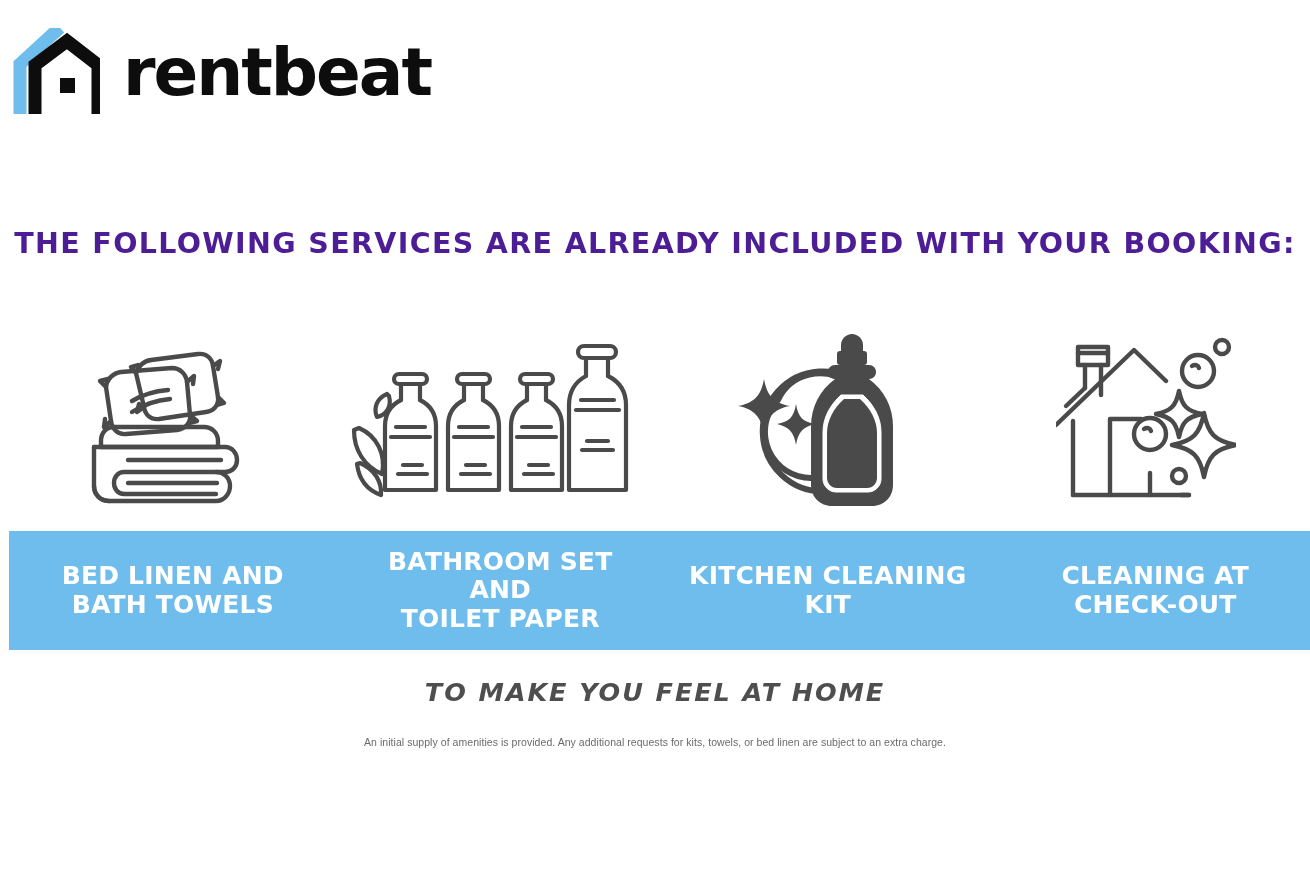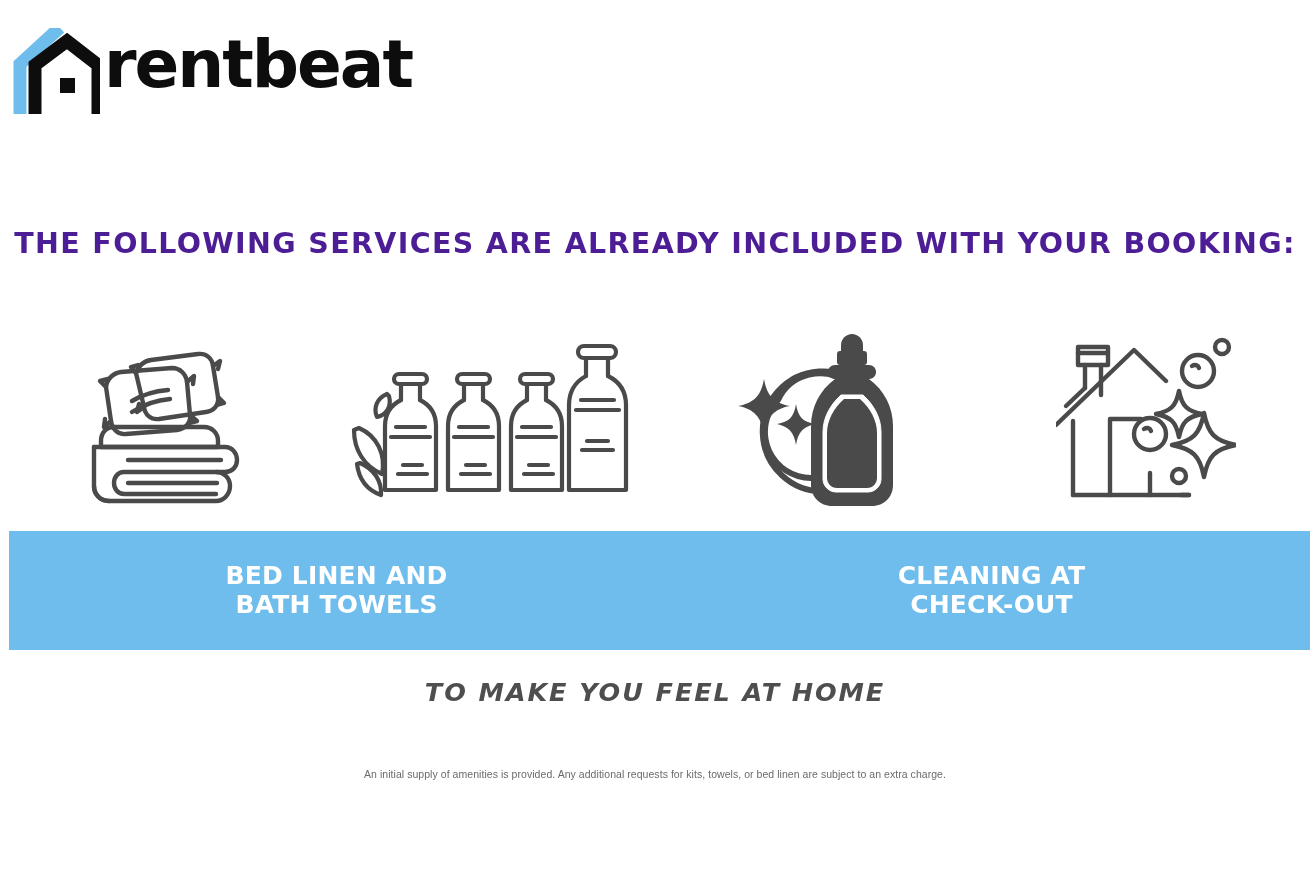--- a/index.html
+++ b/index.html
@@ -16,21 +16,22 @@
     font-family: "Liberation Sans", sans-serif;
     -webkit-font-smoothing: antialiased;
   }
 
   
   .logo-block {
     position: absolute;
     left: 8px;
     top: 28px;
     display: flex;
-    gap: 4px;
+    align-items: center;
+    gap: 23px;
   }
   .logo-mark {
     width: 92px;
     height: 86px;
     display: block;
   }
   .logo-word {
     font-family: "DejaVu Sans", sans-serif;
     font-weight: 700;
     font-size: 66px;
@@ -113,21 +114,21 @@
     font-weight: 700;
     font-size: 25.5px;
     line-height: 1.15;
     letter-spacing: 1.9px;
     color: #4e4e4e;
     font-style: italic;
   }
   .fineprint {
     position: absolute;
     left: 0;
-    top: 768px;
+    top: 736px;
     width: 1310px;
     text-align: center;
     font-family: "Liberation Sans", sans-serif;
     font-weight: 400;
     font-size: 10.5px;
     line-height: 1.3;
     letter-spacing: 0.05px;
     color: #6b6b6b;
   }
 </style>
@@ -291,19 +292,27 @@
     </span>
   </div>
 </div>
 
 <div class="blue-band">
   <div class="band-cell">
     <p class="band-label">BED LINEN AND
 BATH TOWELS</p>
   </div>
   <div class="band-cell">
+    <p class="band-label">BATHROOM SET AND
+TOILET PAPER</p>
+  </div>
+  <div class="band-cell">
+    <p class="band-label">KITCHEN CLEANING
+KIT</p>
+  </div>
+  <div class="band-cell">
     <p class="band-label">CLEANING AT
 CHECK-OUT</p>
   </div>
 </div>
 
 <div class="subhead">TO MAKE YOU FEEL AT HOME</div>
 <div class="fineprint">An initial supply of amenities is provided. Any additional requests for kits, towels, or bed linen are subject to an extra charge.</div>
 
 </body></html>

